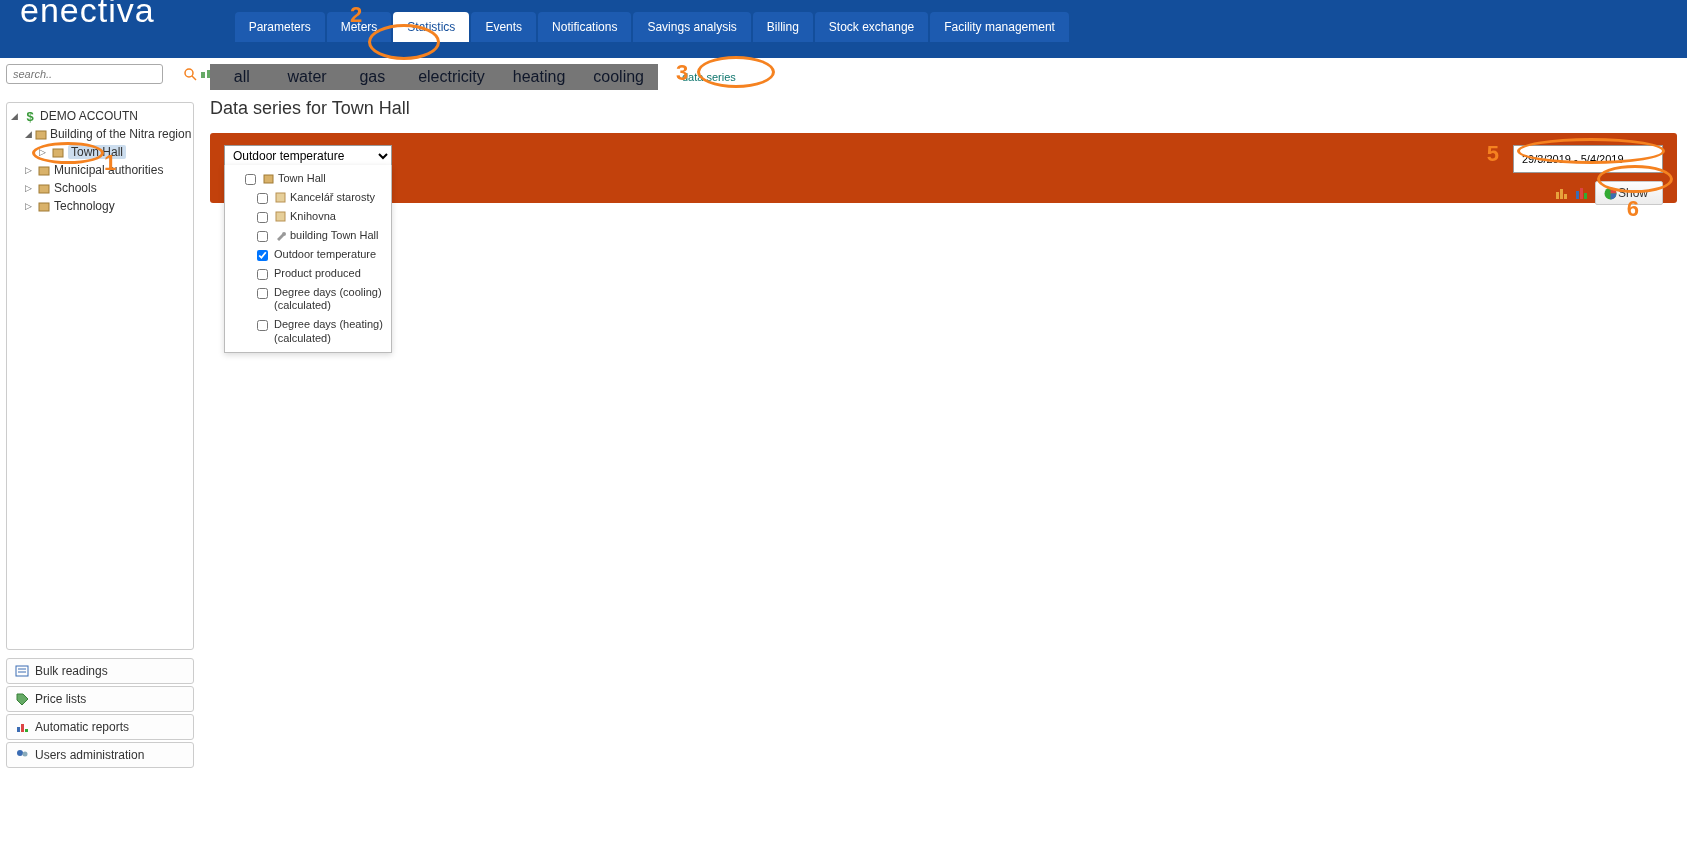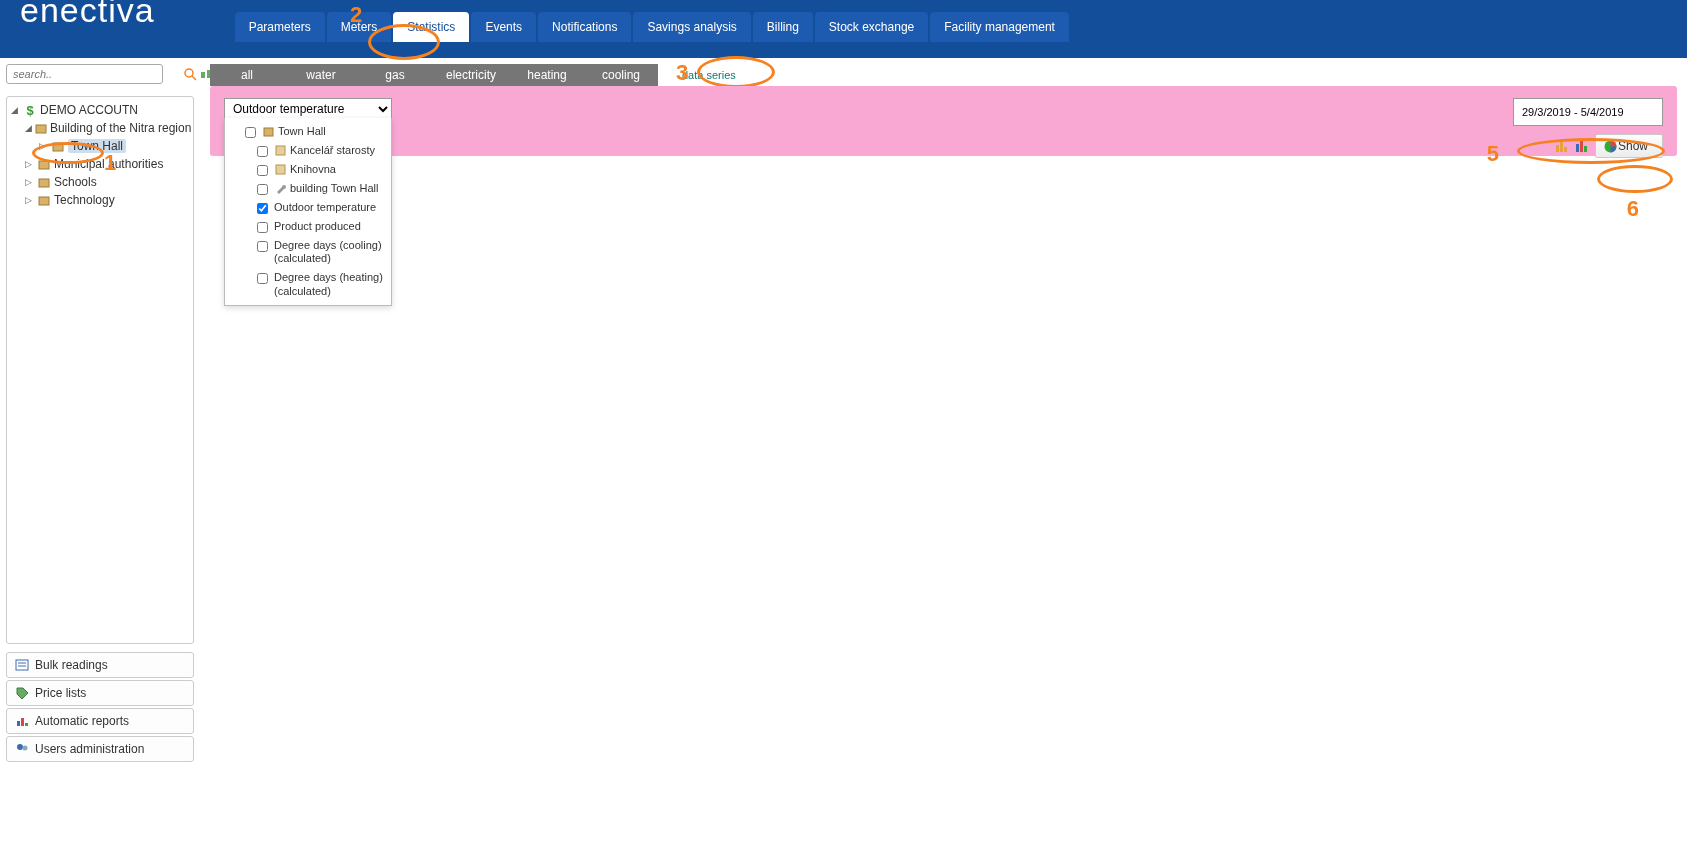--- a/index.html
+++ b/index.html
@@ -73,21 +73,21 @@
     width: 200px;
     padding: 6px;
     display: flex;
     flex-direction: column;
     flex-shrink: 0;
   }
   .search-row {
     display: flex;
     align-items: center;
     gap: 20px;
-    margin-bottom: 12px;
+    margin-bottom: 18px;
   }
   .search-input {
     flex: 1;
     border: 1px solid #aaa;
     border-radius: 3px;
     padding: 3px 6px;
     font-size: 11px;
     height: 20px;
     font-style: italic;
     color: #888;
@@ -134,36 +134,36 @@
   }
   
   .main {
     flex:1;
     padding: 6px 10px;
     position:relative;
   }
   .subtabs {
     display:flex;
     background:#767676;
-    color:#ffffff;
-    font-size:12px;
+    color:#0f172a;
+    font-size:16px;
     width: 448px;
     align-items: center;
   }
   .subtab {
     padding:4px 14px;
     cursor:pointer;
     flex:1;
     text-align:center;
   }
   .subtab-row { display:flex; align-items:center; gap:24px; position:relative;}
   .dataseries-link { color:#0f766e; font-size:11px; cursor:pointer; padding:4px 0;}
   .page-title { font-size:18px; margin:8px 0 14px; color:#333;}
   .config-panel {
-    background:#f9a8d4;
+    background:#c2410c;
     border-radius:3px;
     padding:12px 14px 14px;
     position:relative;
     min-height:70px;
   }
   .series-select {
     border:1px solid #999;
     background:#fff;
     font-size:12px;
     padding:2px 4px;
@@ -403,20 +403,21 @@
         <div class="subtab">electricity</div>
         <div class="subtab">heating</div>
         <div class="subtab">cooling</div>
       </div>
       <span class="dataseries-link">data series</span>
 
       <span class="anno-num" style="left:466px;top:-4px;">3</span>
       <div class="anno-circle" style="left:487px;top:-8px;width:78px;height:32px;"></div>
     </div>
 
+    <div class="page-title">Data series for Town Hall</div>
 
     <div class="config-panel">
       <select class="series-select">
         <option>Outdoor temperature</option>
       </select>
 
       
       <div class="series-tree">
         <div class="st-item st-indent1">
           <input type="checkbox" style="">

